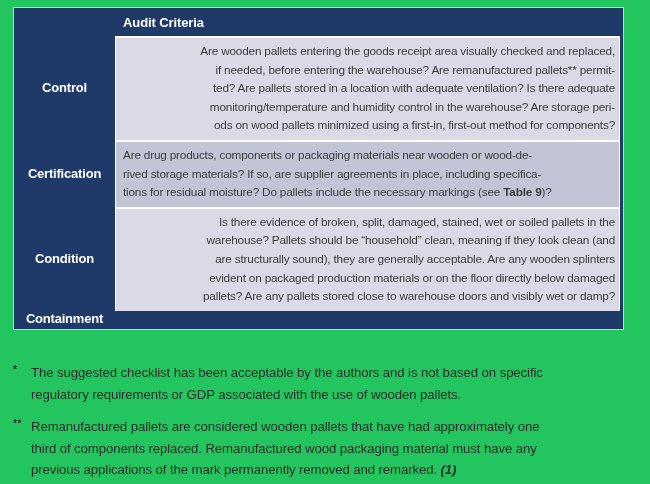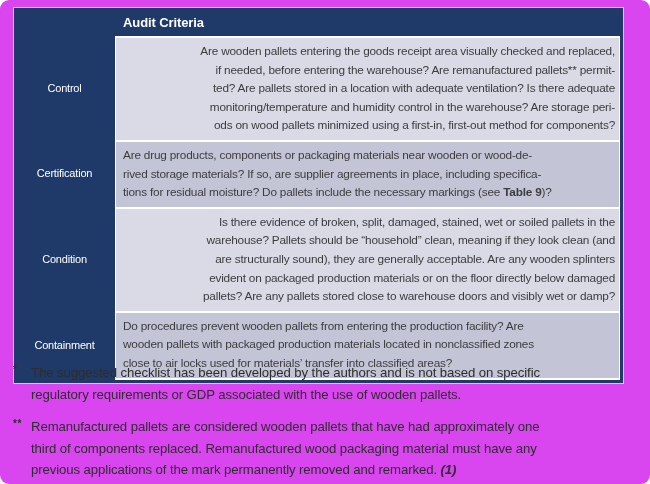--- a/index.html
+++ b/index.html
@@ -5,23 +5,22 @@
   html, body {
     margin: 0;
     padding: 0;
     background: #ffffff;
     font-family: "Liberation Sans", sans-serif;
   }
   #page {
     position: relative;
     width: 650px;
     height: 484px;
-    background: #d946ef;
+    background: #22c55e;
     overflow: hidden;
-    border-radius: 9px;
   }
 
   
   .audit-table {
     position: absolute;
     left: 14px;
     top: 8px;
     width: 609px;
     background: #1f3a68;
     outline: 1px solid #c9cfdb;
@@ -38,22 +37,22 @@
     color: #ffffff;
     font-weight: bold;
     font-size: 13px;
     line-height: 15px;
     padding: 7px 4px 6px 8px;
     letter-spacing: -0.1px;
   }
   .row-label {
     background: #1f3a68;
     color: #ffffff;
-    font-weight: normal;
-    font-size: 11px;
+    font-weight: bold;
+    font-size: 13px;
     letter-spacing: -0.2px;
     display: flex;
     align-items: center;
     justify-content: center;
     text-align: center;
   }
   .criteria-cell {
     border: 0 solid #ffffff;
     border-top-width: 2px;
     border-left-width: 1px;
@@ -130,31 +129,28 @@
 tions for residual moisture? Do pallets include the necessary markings (see </span><span class="inline-bold">Table 9</span><span>)?</span></div>
 
     <div class="row-label">Condition</div>
     <div class="criteria-cell shade-light">Is there evidence of broken, split, damaged, stained, wet or soiled pallets in the
 warehouse? Pallets should be “household” clean, meaning if they look clean (and
 are structurally sound), they are generally acceptable. Are any wooden splinters
 evident on packaged production materials or on the floor directly below damaged
 pallets? Are any pallets stored close to warehouse doors and visibly wet or damp?</div>
 
     <div class="row-label">Containment</div>
-    <div class="criteria-cell shade-dark last">Do procedures prevent wooden pallets from entering the production facility? Are
-wooden pallets with packaged production materials located in nonclassified zones
-close to air locks used for materials’ transfer into classified areas?</div>
 
   </div>
 
   <div class="footnotes">
 
     <div class="footnote">
       <div class="fn-marker">*</div>
-      <div class="fn-text">The suggested checklist has been developed by the authors and is not based on specific
+      <div class="fn-text">The suggested checklist has been acceptable by the authors and is not based on specific
 regulatory requirements or GDP associated with the use of wooden pallets.</div>
     </div>
 
     <div class="footnote">
       <div class="fn-marker">**</div>
       <div class="fn-text"><span>Remanufactured pallets are considered wooden pallets that have had approximately one
 third of components replaced. Remanufactured wood packaging material must have any
 previous applications of the mark permanently removed and remarked. </span><span class="bold-italic">(1)</span></div>
     </div>
 

